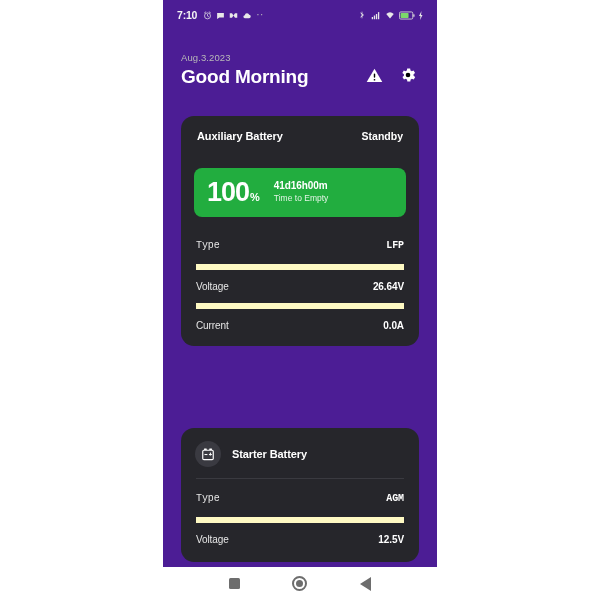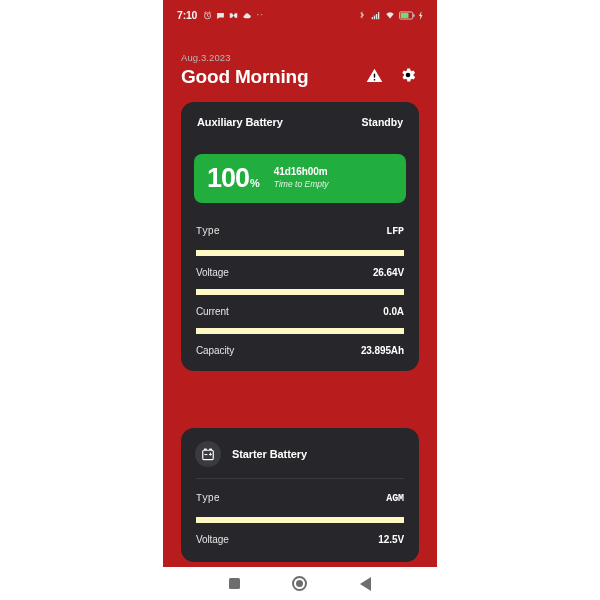--- a/index.html
+++ b/index.html
@@ -17,21 +17,21 @@
     height: 600px;
     background: #ffffff;
   }
   
   #phone {
     position: absolute;
     left: 163px;
     top: 0;
     width: 274px;
     height: 600px;
-    background: #b91c1c;
+    background: #4c1d95;
     overflow: hidden;
   }
 
   
   #statusbar {
     position: absolute;
     left: 0; top: 0;
     width: 274px; height: 30px;
     display: flex;
     align-items: center;
@@ -94,21 +94,21 @@
 
   
   .card {
     position: absolute;
     left: 18px;
     width: 238px;
     background: #26262b;
     border-radius: 13px;
     box-sizing: border-box;
   }
-  #card-aux { top: 102px; }
+  #card-aux { top: 116px; }
   #card-starter { top: 428px; }
 
   .card-head {
     display: flex;
     align-items: center;
     justify-content: space-between;
     padding: 14px 16px 10px 16px;
   }
   .card-title {
     font-size: 11px;
@@ -173,21 +173,20 @@
     font-size: 10px;
     font-weight: bold;
     letter-spacing: -0.1px;
     line-height: 1.2;
   }
   .gauge-lbl {
     font-size: 8.5px;
     color: #e3f4e6;
     line-height: 1.3;
     margin-top: 1px;
-    font-style: italic;
   }
 
   
   .rows { padding: 8px 0 4px 0; }
   .rows-starter { padding: 0 0 6px 0; }
   .row {
     display: flex;
     align-items: center;
     justify-content: space-between;
     height: 39px;
@@ -362,24 +361,20 @@
           <span class="row-value">LFP</span>
         </div>
         <div class="row">
           <span class="row-label">Voltage</span>
           <span class="row-value">26.64V</span>
         </div>
         <div class="row">
           <span class="row-label">Current</span>
           <span class="row-value">0.0A</span>
         </div>
-        <div class="row">
-          <span class="row-label">Capacity</span>
-          <span class="row-value">23.895Ah</span>
-        </div>
       </div>
     </div>
 
     <div class="card" id="card-starter">
       <div class="card-head-starter">
         <span class="icon-circle">
           <svg width="14" height="14" viewBox="0 0 24 24">
             <rect x="5" y="2.5" width="5" height="2.6" rx="0.8" fill="#ffffff"></rect>
             <rect x="14" y="2.5" width="5" height="2.6" rx="0.8" fill="#ffffff"></rect>
             <rect x="3" y="5.5" width="18" height="16" rx="2" fill="none" stroke="#ffffff" stroke-width="2"></rect>

